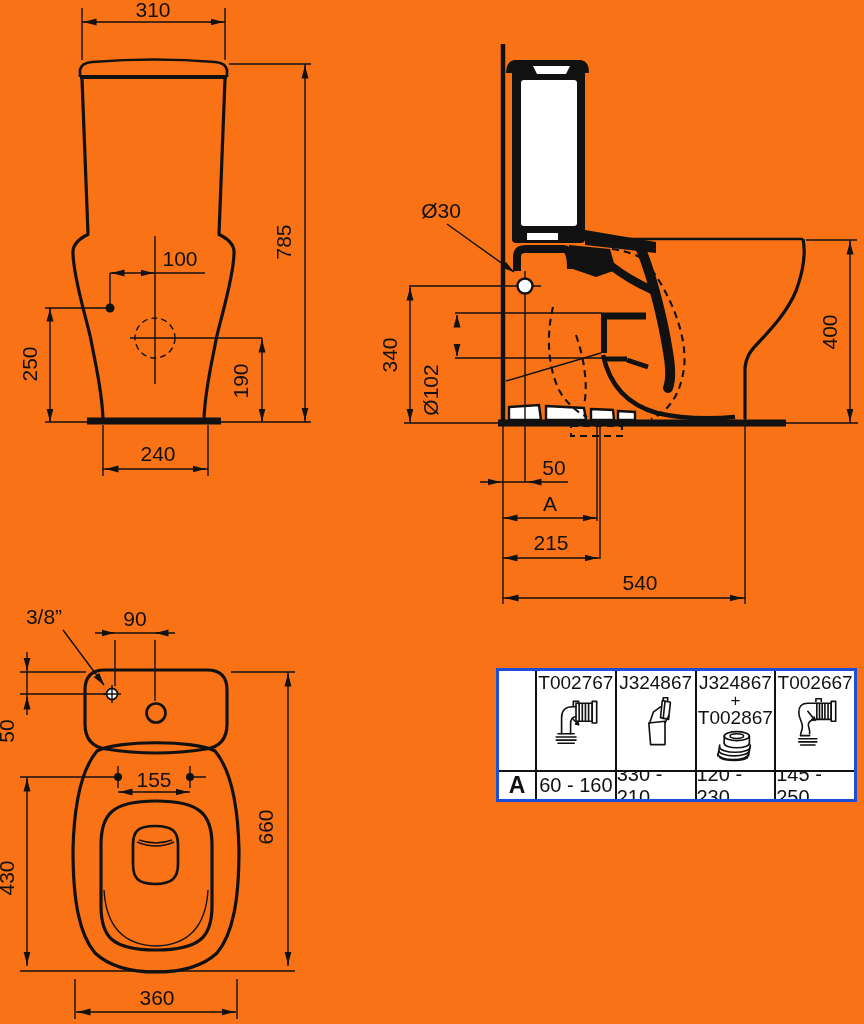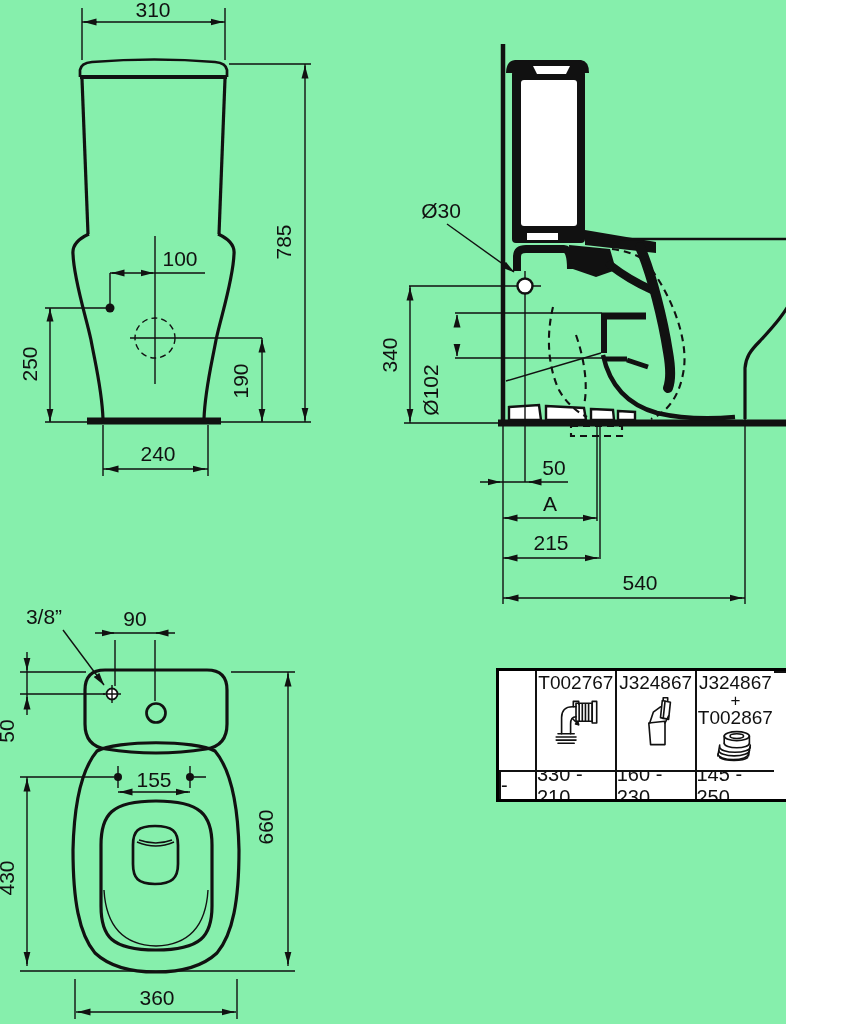--- a/index.html
+++ b/index.html
@@ -1,27 +1,27 @@
 <!DOCTYPE html>
 <html><head>
 <meta charset="utf-8">
 <style>
   html,body{margin:0;padding:0;background:#fff;}
-  .canvas{position:relative;width:786px;height:1024px;background:#86efac;overflow:hidden;
+  .canvas{position:relative;width:864px;height:1024px;background:#f97316;overflow:hidden;
           font-family:"Liberation Sans", sans-serif;}
   svg text{font-family:"Liberation Sans", sans-serif;font-size:21px;fill:#111;}
   .thin{stroke:#111;stroke-width:1.4;fill:none;}
   .med{stroke:#111;stroke-width:2.7;fill:none;}
   .bold3{stroke:#111;stroke-width:3.2;fill:none;}
   .dash{stroke:#111;stroke-width:2.1;fill:none;stroke-dasharray:7 5;}
   .blk{fill:#111;stroke:none;}
   .wht{fill:#fff;stroke:none;}
   
   .acc-table{position:absolute;left:496px;top:668px;width:361px;height:134px;
-    border:3px solid #000000;box-sizing:border-box;display:grid;
+    border:3px solid #1d4ed8;box-sizing:border-box;display:grid;
     grid-template-columns:36px 1fr 1fr 1fr 1fr;grid-template-rows:1fr 29px;background:#fff;}
   .tcell{border-left:2px solid #111;display:flex;flex-direction:column;align-items:center;
     justify-content:flex-start;padding-top:2px;overflow:hidden;box-sizing:border-box;}
   .tcell.first{border-left:none;}
   .tcell.r2{border-top:2px solid #111;justify-content:center;padding-top:0;}
   .part{font-size:19px;color:#111;line-height:1.05;text-align:center;}
   .plus{font-size:17px;line-height:.9;}
   .range{font-size:20px;color:#111;}
   .rowlab{font-size:23px;font-weight:bold;color:#111;}
   .icon{stroke:#111;fill:none;stroke-width:1.8;stroke-linecap:round;stroke-linejoin:round;}
@@ -305,30 +305,42 @@
       <ellipse cx="32" cy="9" rx="7.5" ry="2.6"></ellipse>
       <path d="M18,9 V17 M46,9 V17"></path>
       <path d="M18,17 A14,5 0 0 0 46,17"></path>
       <path d="M13,21 A17,6 0 0 0 47,21"></path>
       <path d="M12,25 A17,6 0 0 0 46,25 M11,29 A17,6 0 0 0 45,29"></path>
       <path d="M13,19 L11,31 M47,19 L45,31"></path>
       <path d="M13,33 C19,37 39,37 44,33"></path>
     </svg>
   </div>
 
+  <div class="tcell">
+    <div class="part">T002667</div>
+    <svg class="icon" width="54" height="60" viewBox="0 0 60 60">
+      <path d="M31,6 V3 H37 V6"></path>
+      <path d="M32,8 H48 V26 H32 Z M35,8 V26 M38,8 V26 M41,8 V26 M44.5,8 V26"></path>
+      <rect x="48" y="6" width="5" height="22"></rect>
+      <path d="M32,8 H22 Q12,8 12,18 C12,26 16,28 16,34 C16,38 14,40 14,44"></path>
+      <path d="M32,26 Q25,26 23,30 C21,34 25,36 24,42"></path>
+      <path d="M22,17 L30,27 M30,27 L26.5,26 M30,27 L29,23.5"></path>
+      <path d="M14,44 H24 M12,47.5 H32 M12,51 H32 M14,54.5 H30"></path>
+    </svg>
+  </div>
 
   <div class="tcell first r2">
     <div class="rowlab">A</div>
   </div>
   <div class="tcell r2">
     <div class="range">60 - 160</div>
   </div>
   <div class="tcell r2">
     <div class="range">330 - 210</div>
   </div>
   <div class="tcell r2">
-    <div class="range">160 - 230</div>
+    <div class="range">120 - 230</div>
   </div>
   <div class="tcell r2">
     <div class="range">145 - 250</div>
   </div>
 </div>
 </div>
 
 </body></html>

